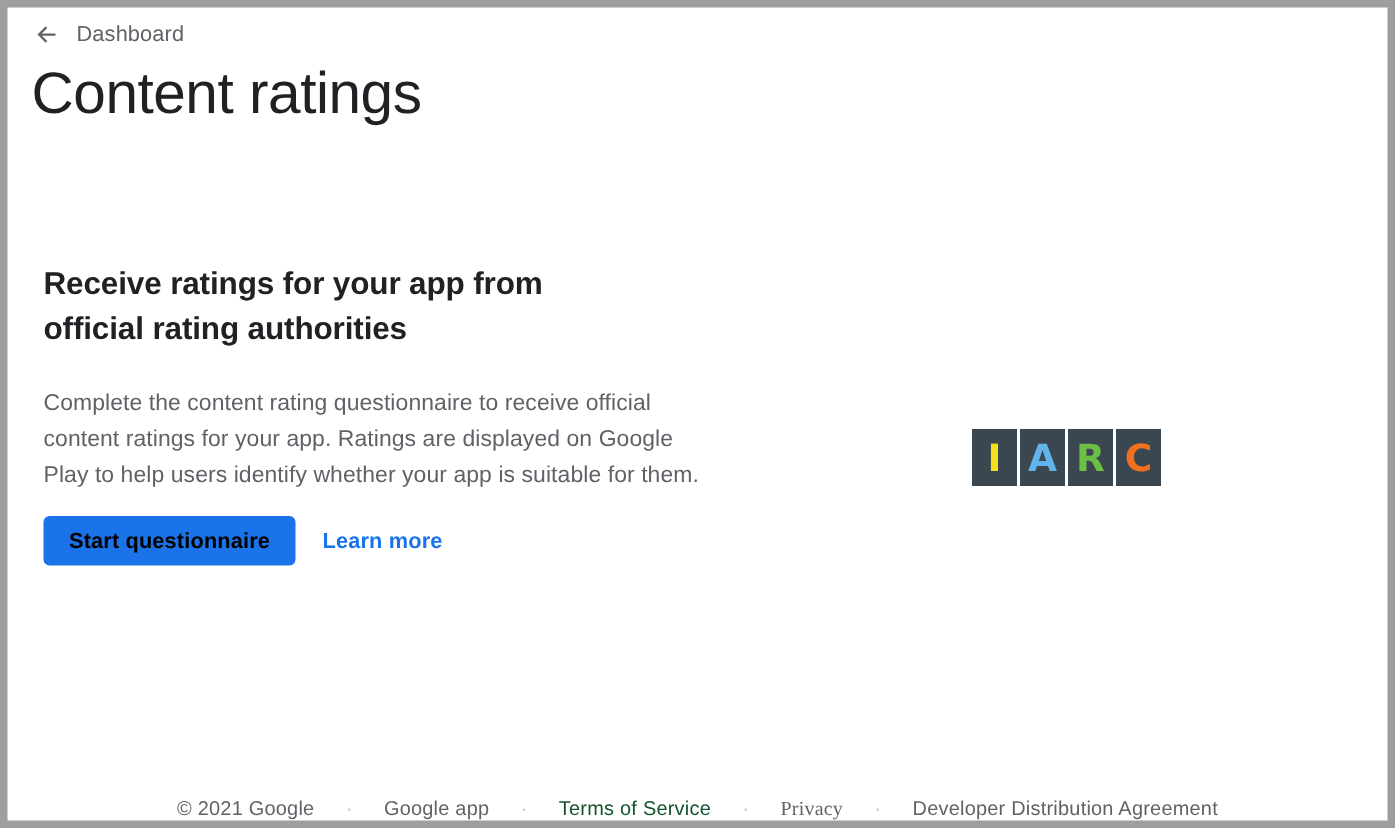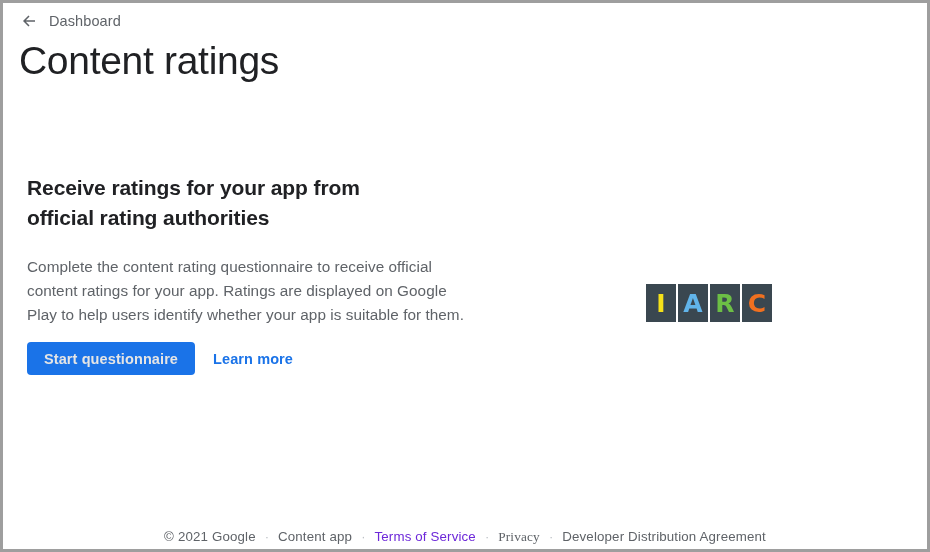--- a/index.html
+++ b/index.html
@@ -12,21 +12,21 @@
     background: #ffffff;
     font-family: "Liberation Sans", sans-serif;
     overflow: hidden;
   }
   .page {
     position: relative;
     box-sizing: border-box;
     width: 930px;
     height: 552px;
     background: #ffffff;
-    border: 3px solid #3b82f6;
+    border: 5px solid #3b82f6;
   }
 
   
   .backnav {
     position: absolute;
     left: 17px;
     top: 9px;
     display: flex;
     align-items: center;
     gap: 11px;
@@ -143,21 +143,21 @@
 
   
   .footer {
     position: absolute;
     left: 0;
     right: 0;
     top: 525px;
     display: flex;
     align-items: center;
     justify-content: center;
-    gap: 0;
+    gap: 12px;
   }
   .footer-item {
     font-size: 13.3px;
     color: #5f6368;
     letter-spacing: 0.15px;
     line-height: 18px;
     white-space: nowrap;
     text-decoration: none;
   }
   .footer-item.is-link { cursor: pointer; }
@@ -182,21 +182,21 @@
     </span>
     <span class="backnav-label">Dashboard</span>
   </div>
 
   <div class="page-title">Content ratings</div>
 
   <div class="content">
     <h2 class="section-heading">Receive ratings for your app from official rating authorities</h2>
     <p class="section-body">Complete the content rating questionnaire to receive official content ratings for your app. Ratings are displayed on Google Play to help users identify whether your app is suitable for them.</p>
     <div class="actions">
-      <button class="btn-primary" style="background: rgb(26, 115, 232); color: #e5e5e5;">Start questionnaire</button>
+      <button class="btn-primary" style="background: rgb(26, 115, 232); color: #000000;">Start questionnaire</button>
       <a class="link-secondary" style="color: rgb(26, 115, 232);">Learn more</a>
     </div>
   </div>
 
   <div class="iarc-logo">
     <span class="iarc-tile" style="background: rgb(58, 71, 80);">
         <span style="color: rgb(245, 225, 25);">I</span>
       </span>
     <span class="iarc-tile" style="background: rgb(58, 71, 80);">
         <span style="color: rgb(97, 180, 234);">A</span>
@@ -205,22 +205,22 @@
         <span style="color: rgb(108, 190, 69);">R</span>
       </span>
     <span class="iarc-tile" style="background: rgb(58, 71, 80);">
         <span style="color: rgb(240, 112, 32);">C</span>
       </span>
   </div>
 
   <div class="footer">
     <span class="footer-item" style="color: rgb(95, 99, 104);">© 2021 Google</span>
     <span class="footer-sep" style="color: rgb(189, 193, 198);">·</span>
-    <a class="footer-item is-link" style="color: rgb(95, 99, 104);">Content app</a>
-    <span class="footer-sep" style="color: rgb(189, 193, 198);">·</span>
-    <a class="footer-item is-link" style="color: #6d28d9;">Terms of Service</a>
+    <a class="footer-item is-link" style="color: rgb(95, 99, 104);">Google app</a>
+    <span class="footer-sep" style="color: rgb(189, 193, 198);">·</span>
+    <a class="footer-item is-link" style="color: #14532d;">Terms of Service</a>
     <span class="footer-sep" style="color: rgb(189, 193, 198);">·</span>
     <a class="footer-item is-link" style="color: rgb(95, 99, 104); font-family: Liberation Serif, serif;">Privacy</a>
     <span class="footer-sep" style="color: rgb(189, 193, 198);">·</span>
     <a class="footer-item is-link" style="color: rgb(95, 99, 104);">Developer Distribution Agreement</a>
   </div>
 
 </div>
 
 </body></html>

